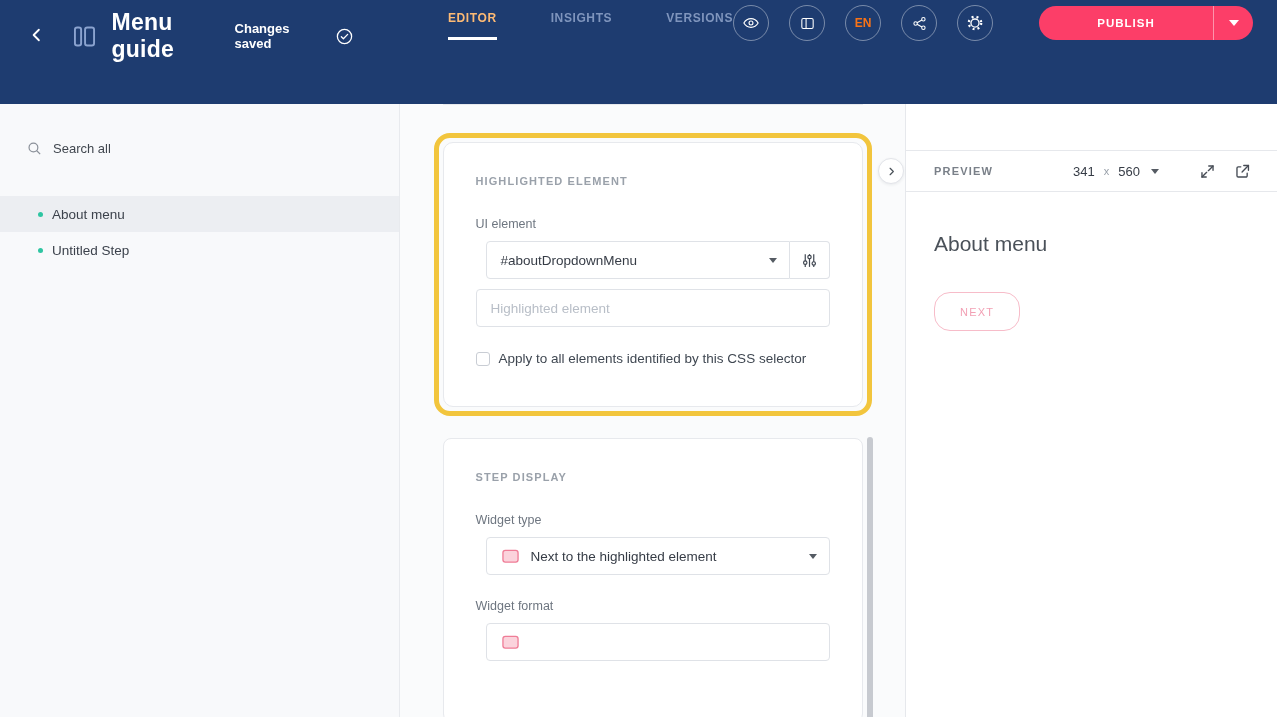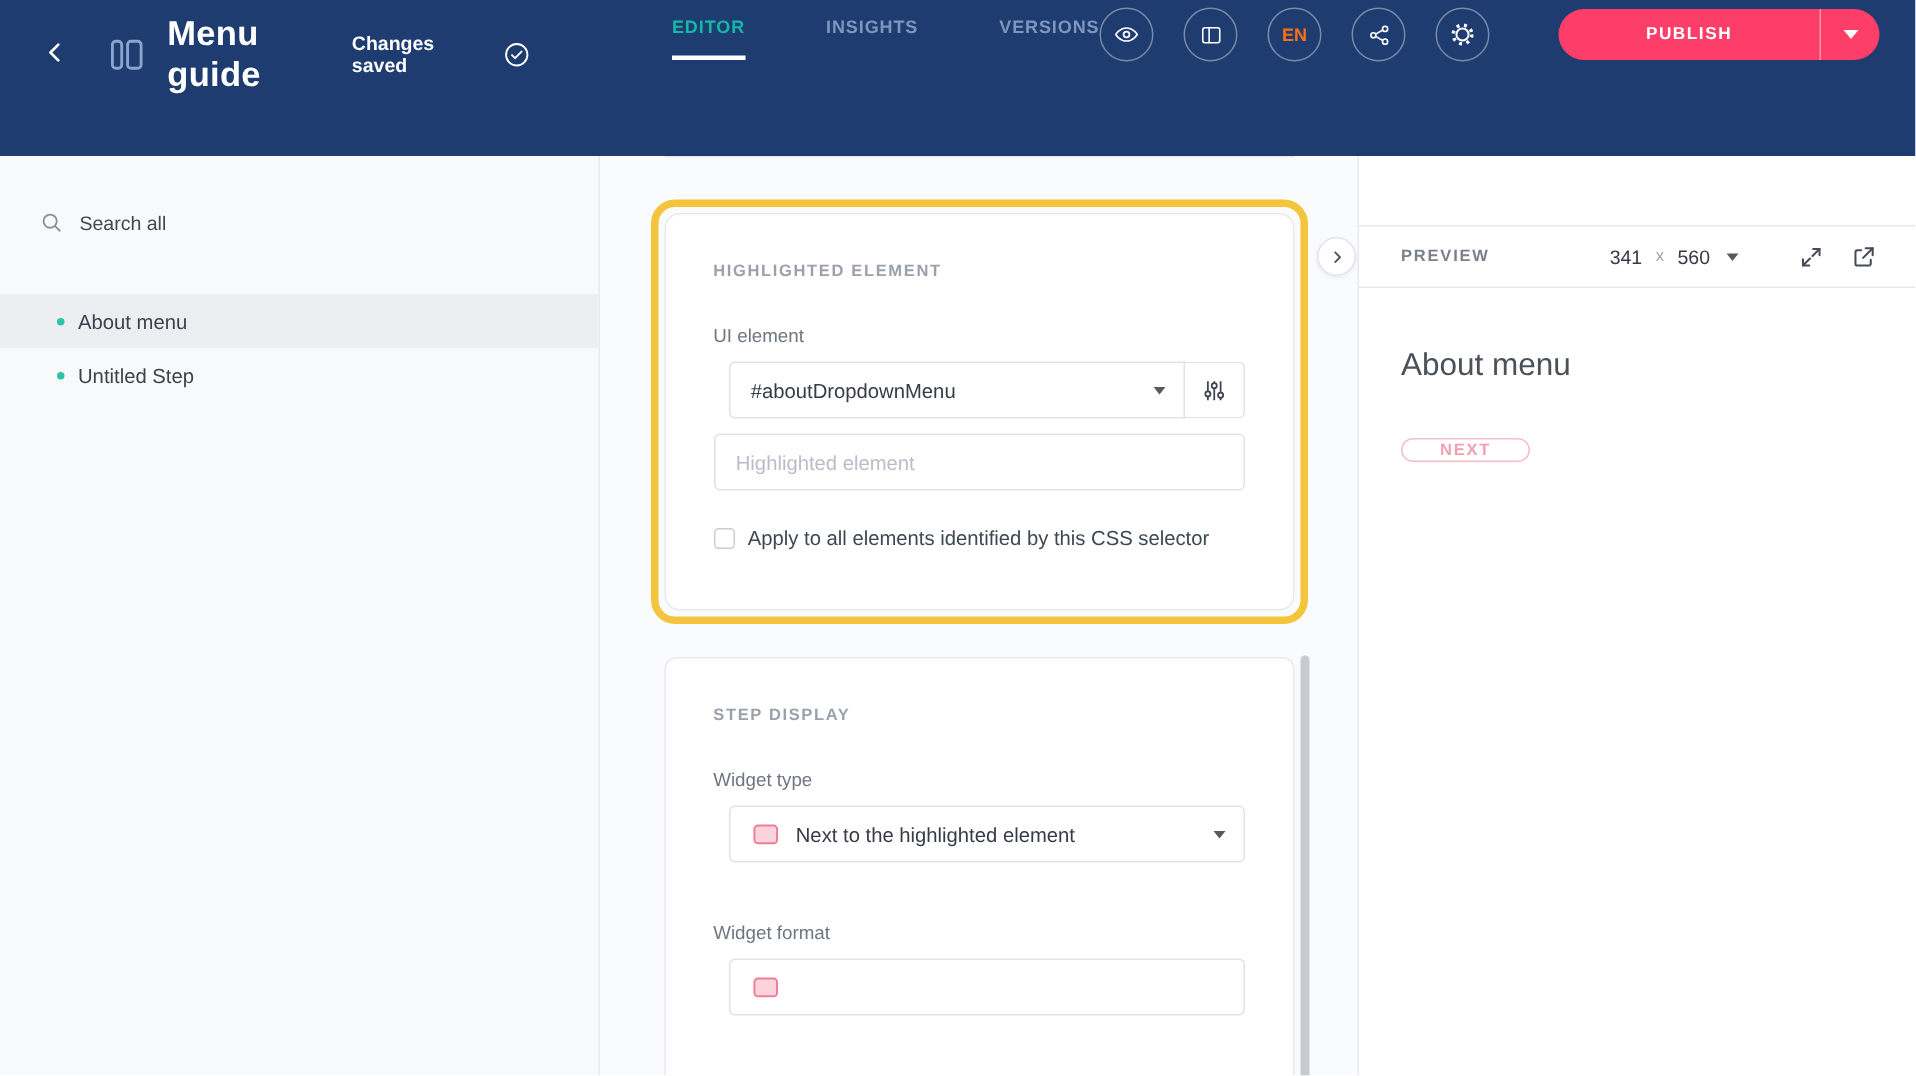--- a/index.html
+++ b/index.html
@@ -25,21 +25,21 @@
   .spacer { flex: 1; }
   .changes-saved { color: #fff; font-size: 13px; font-weight: 600; margin-right: 10px; }
   .hrow2 { display: flex; align-items: center; padding: 0 24px 0 70px; height: 46px; }
   .tabs { display: flex; gap: 54px; align-self: stretch; }
   .tab {
     display: flex; align-items: center;
     font-size: 12px; font-weight: 700; letter-spacing: .6px;
     color: #7f95bd; cursor: pointer; border-bottom: 3px solid transparent;
     padding-bottom: 2px; margin-bottom: 6px;
   }
-  .tab.active { color: #14b8a6; border-bottom-color: #fff; }
+  .tab.active { color: #fdba74; border-bottom-color: #fff; }
   .icon-cluster { display: flex; align-items: center; gap: 20px; margin-left: auto; }
   .circle-btn {
     width: 36px; height: 36px; border-radius: 50%;
     border: 1px solid rgba(255,255,255,.4); background: transparent;
     display: flex; align-items: center; justify-content: center;
     cursor: pointer; color: #f97316; font-size: 12px; font-weight: 700;
     font-family: "Liberation Sans", sans-serif;
   }
   .build-btn {
     height: 34px; margin-left: 8px; padding: 0 24px;
@@ -110,21 +110,21 @@
     border-radius: 16px; padding: 4px; background: transparent;
   }
   .highlight-ring .card { border-radius: 10px; }
   .card-inner { padding: 32px 32px 40px 32px; }
   .section-title {
     font-size: 11px; font-weight: 700; letter-spacing: 1.1px;
     color: #9aa1aa;
   }
   .field-label { font-size: 12.5px; color: #6e7680; margin-top: 30px; }
   .field-label.tight { margin-top: 20px; }
-  .field-label.loose { margin-top: 40px; }
+  .field-label.loose { margin-top: 24px; }
   .input-group { display: flex; margin-top: 10px; height: 38px; padding-left: 10px; }
   .select {
     flex: 1; background: #fff; border: 1px solid #dfe2e7; border-radius: 4px;
     display: flex; align-items: center; padding: 0 12px 0 14px;
     font-size: 13.5px; color: #363c46; cursor: pointer; min-width: 0;
   }
   .input-group .select { border-radius: 4px 0 0 4px; }
   .select .caret-down { margin-left: auto; color: #555b63; }
   .select-icon-btn {
     width: 40px; border: 1px solid #dfe2e7; border-left: none;
@@ -176,23 +176,23 @@
   .preview-title { font-size: 11px; font-weight: 700; letter-spacing: 1.2px; color: #7a8089; }
   .dims { display: flex; align-items: center; gap: 9px; margin-left: auto; cursor: pointer; text-align: center; }
   .dim-val { font-size: 13px; color: #363c46; }
   .dim-x { font-size: 11px; color: #9aa1aa; }
   .dims .caret-down { color: #555b63; margin-left: 2px; }
   .preview-header-icons { display: flex; align-items: center; gap: 18px; margin-left: 40px; }
   .ph-icon-btn { background: none; border: none; cursor: pointer; display: flex; padding: 0; }
   .preview-body { padding: 0 28px; }
   .preview-step-title { font-size: 21px; font-weight: 400; color: #4a5159; margin-top: 40px; }
   .next-btn {
-    margin-top: 36px; height: 16px; padding: 0 25px;
+    margin-top: 36px; height: 39px; padding: 0 25px;
     background: #fff; border: 1.5px solid #f7bcc9; border-radius: 16px;
-    color: #f2a0b4; font-size: 11px; font-weight: 700; letter-spacing: 1.2px;
+    color: #f2a0b4; font-size: 11px; font-weight: 400; letter-spacing: 1.2px;
     cursor: pointer; font-family: "Liberation Sans", sans-serif;
   }
 </style>
 </head>
 <body>
 
 <div class="app">
 
   <header class="topbar">
     <div class="hrow1">

